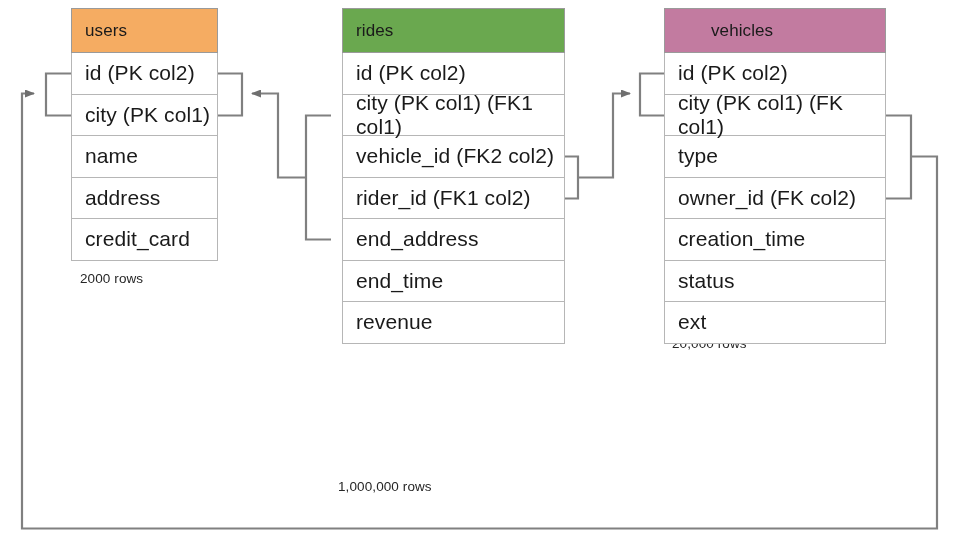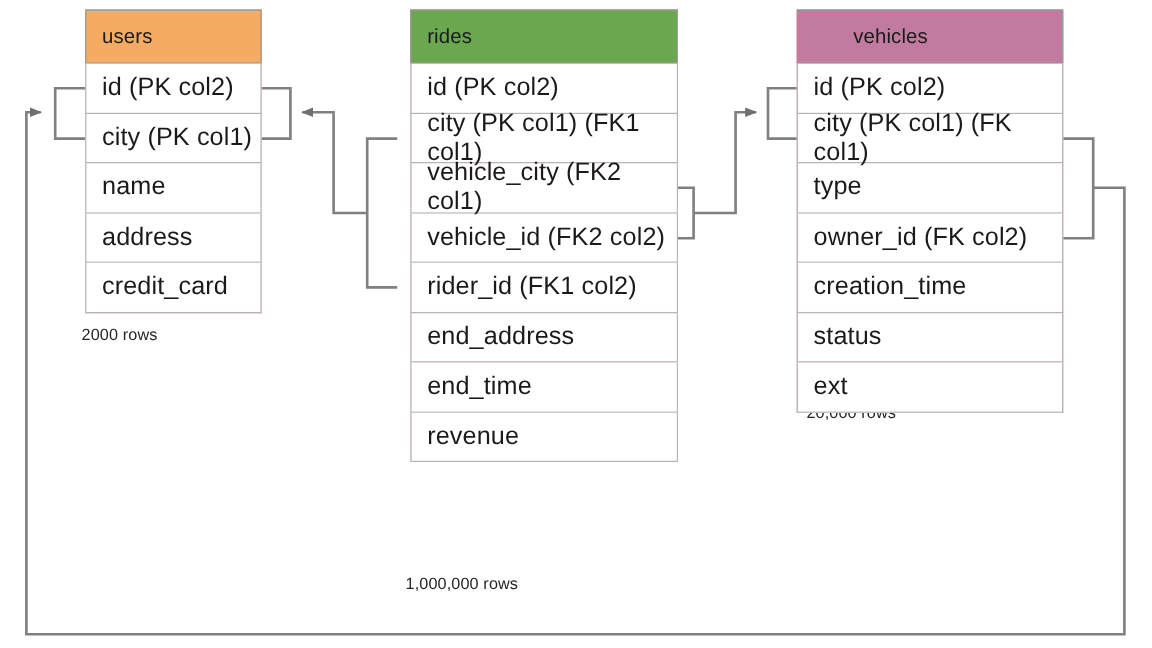--- a/index.html
+++ b/index.html
@@ -107,34 +107,31 @@
     <div class="trow">
       <span>name</span>
     </div>
     <div class="trow">
       <span>address</span>
     </div>
     <div class="trow">
       <span>credit_card</span>
     </div>
   </div>
-  <div class="rowcount" style="left:68px;top:271px;">2000 rows</div>
+  <div class="rowcount" style="left:80px;top:271px;">2000 rows</div>
 
   <div class="table" style="left:331px;top:8px;width:223px;margin-left:11px;">
     <div class="thead" style="background:#6aa84f;">
       <span>rides</span>
     </div>
     <div class="trow">
       <span>id (PK col2)</span>
     </div>
     <div class="trow">
       <span>city (PK col1) (FK1 col1)</span>
-    </div>
-    <div class="trow">
-      <span>vehicle_city (FK2 col1)</span>
     </div>
     <div class="trow">
       <span>vehicle_id (FK2 col2)</span>
     </div>
     <div class="trow">
       <span>rider_id (FK1 col2)</span>
     </div>
     <div class="trow">
       <span>end_address</span>
     </div>

